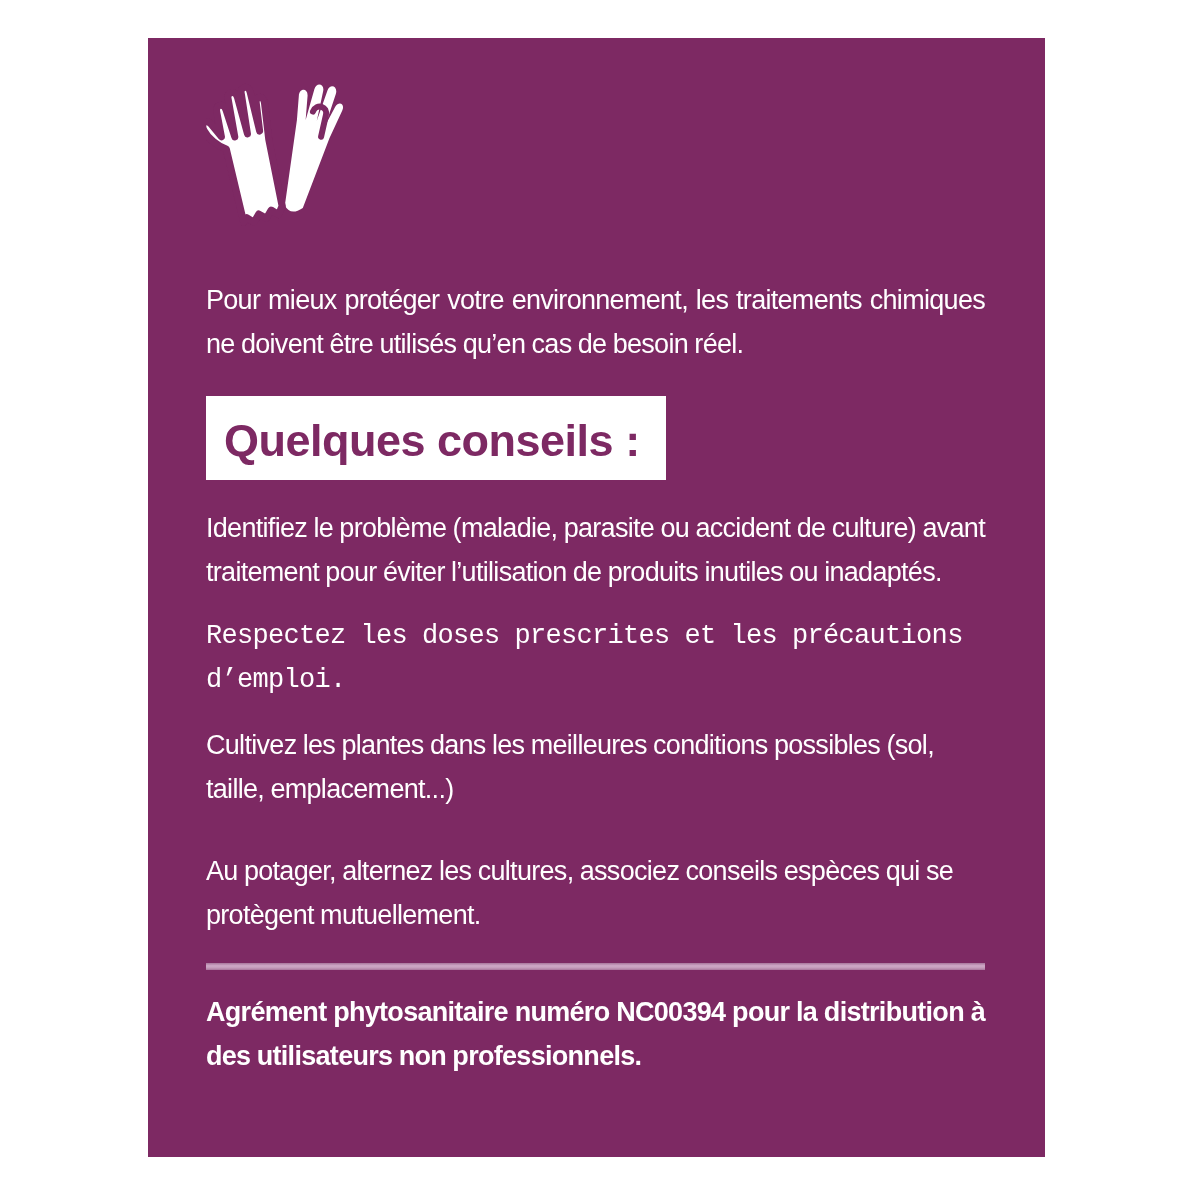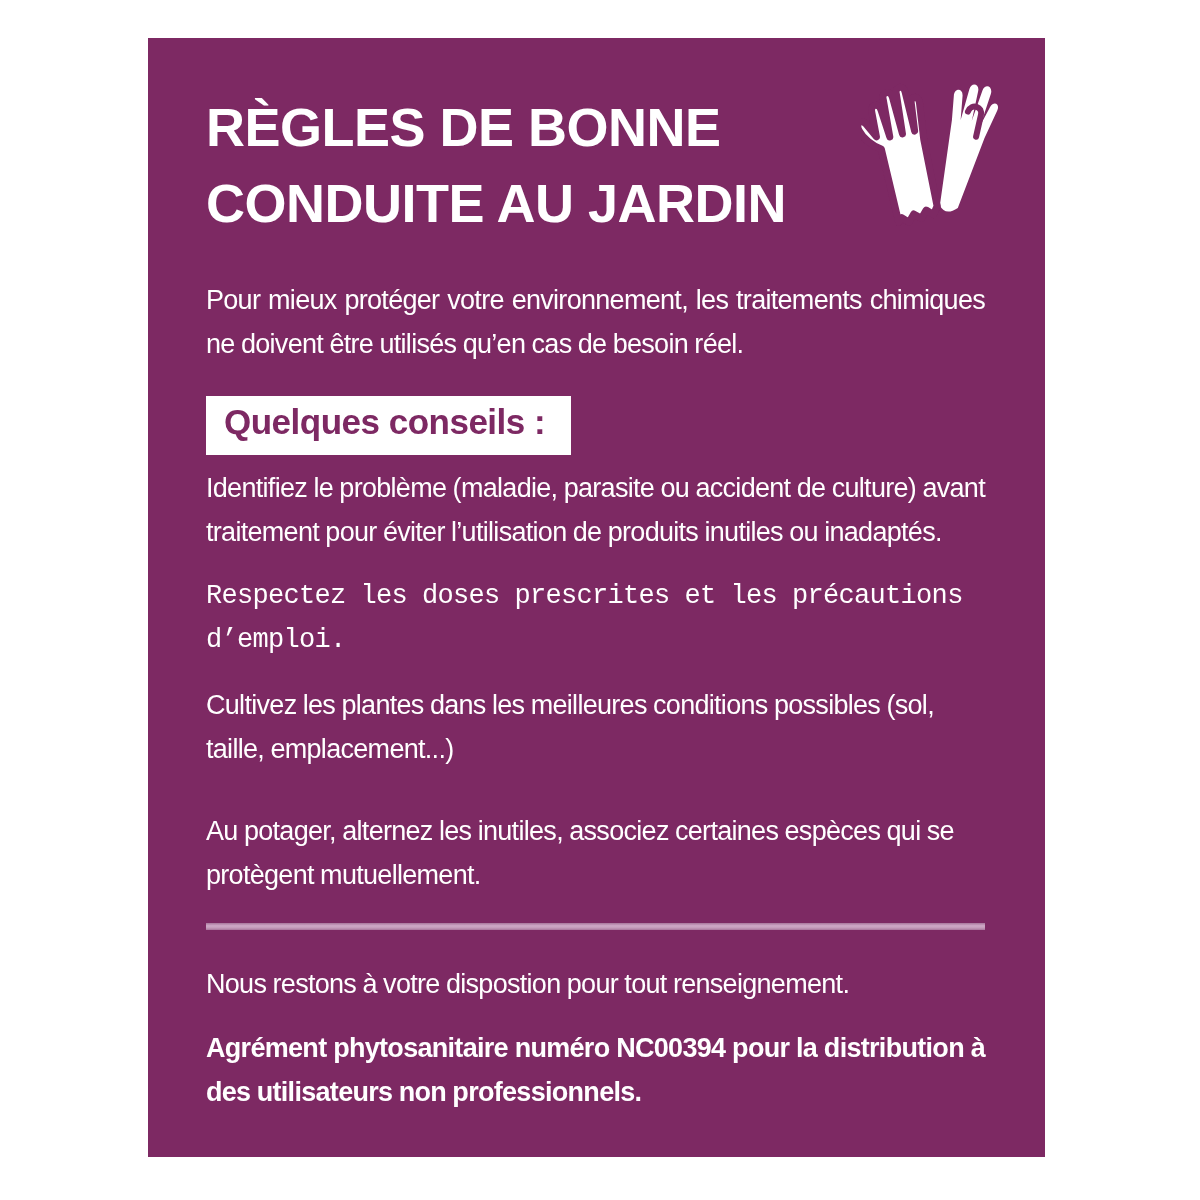--- a/index.html
+++ b/index.html
@@ -50,50 +50,46 @@
     font-size: 27px;
     line-height: 44px;
     letter-spacing: -0.7px;
     word-spacing: -0.5px;
   }
   .intro       { margin-top: 30px; text-align: justify; }
   .heading-box {
     display: inline-block;
     background: #ffffff;
     color: #7d2963;
-    font-size: 35px;
+    font-size: 45px;
     font-weight: bold;
     letter-spacing: -0.5px;
-    padding: 6px 26px 13px 18px;
+    padding: 19px 26px 13px 18px;
     margin-top: 30px;
   }
-  .tip-0   { margin-top: 11px; text-align: justify; }
+  .tip-0   { margin-top: 26px; text-align: justify; }
   .tip-1   { margin-top: 20px; font-family: Liberation Mono, monospace; }
   .tip-2   { margin-top: 21px; }
   .tip-3   { margin-top: 38px; }
   .divider {
     margin-top: 26px;
     height: 7px;
     width: 100%;
     background: linear-gradient(180deg, #a8759b 0%, #cfa9c7 40%, #c49bba 70%, #a8759b 100%);
   }
   .contact  { margin-top: 32px; }
   .approval { margin-top: 20px; text-align: justify; font-weight: bold; }
 </style>
 </head>
 <body>
 
 <div class="page">
   <div class="panel">
 
     <div class="header">
-      <h1 class="title">
-        <span>RÈGLES DE BONNE</span><br>
-        <span>CONDUITE AU JARDIN</span>
-      </h1>
 
       <div class="gloves">
         <svg width="150" height="162" viewBox="0 0 150 162" aria-hidden="true">
 
           <g transform="rotate(14 105 60)">
             <path fill="#ffffff" d="M86 42
               L82 18 C80.5 10 89 8 90.5 16 L94.5 40
               L95.5 8 C95.5 0 104.5 0 104.5 8 L105.5 38
               L108.5 6 C109.5 -2 118 -0.5 117.5 7.5 L115 40
               L120 20 C122.2 13 129.3 15 127.7 22.2 L122 52
@@ -117,21 +113,20 @@
 
     <p class="body-text intro">Pour mieux protéger votre environnement, les traitements chimiques ne doivent être utilisés qu’en cas de besoin réel.</p>
 
     <div class="heading-box">
       <span>Quelques conseils :</span>
     </div>
 
     <p class="body-text tip-0">Identifiez le problème (maladie, parasite ou accident de culture) avant traitement pour éviter l’utilisation de produits inutiles ou inadaptés.</p>
     <p class="body-text tip-1">Respectez les doses prescrites et les précautions d’emploi.</p>
     <p class="body-text tip-2">Cultivez les plantes dans les meilleures conditions possibles (sol, taille, emplacement...)</p>
-    <p class="body-text tip-3">Au potager, alternez les inutiles, associez certaines espèces qui se protègent mutuellement.</p>
+    <p class="body-text tip-3">Au potager, alternez les cultures, associez conseils espèces qui se protègent mutuellement.</p>
 
     <div class="divider"></div>
 
-    <p class="body-text contact">Nous restons à votre dispostion pour tout renseignement.</p>
     <p class="body-text approval">Agrément phytosanitaire numéro NC00394 pour la distribution à des utilisateurs non professionnels.</p>
 
   </div>
 </div>
 
 </body></html>

